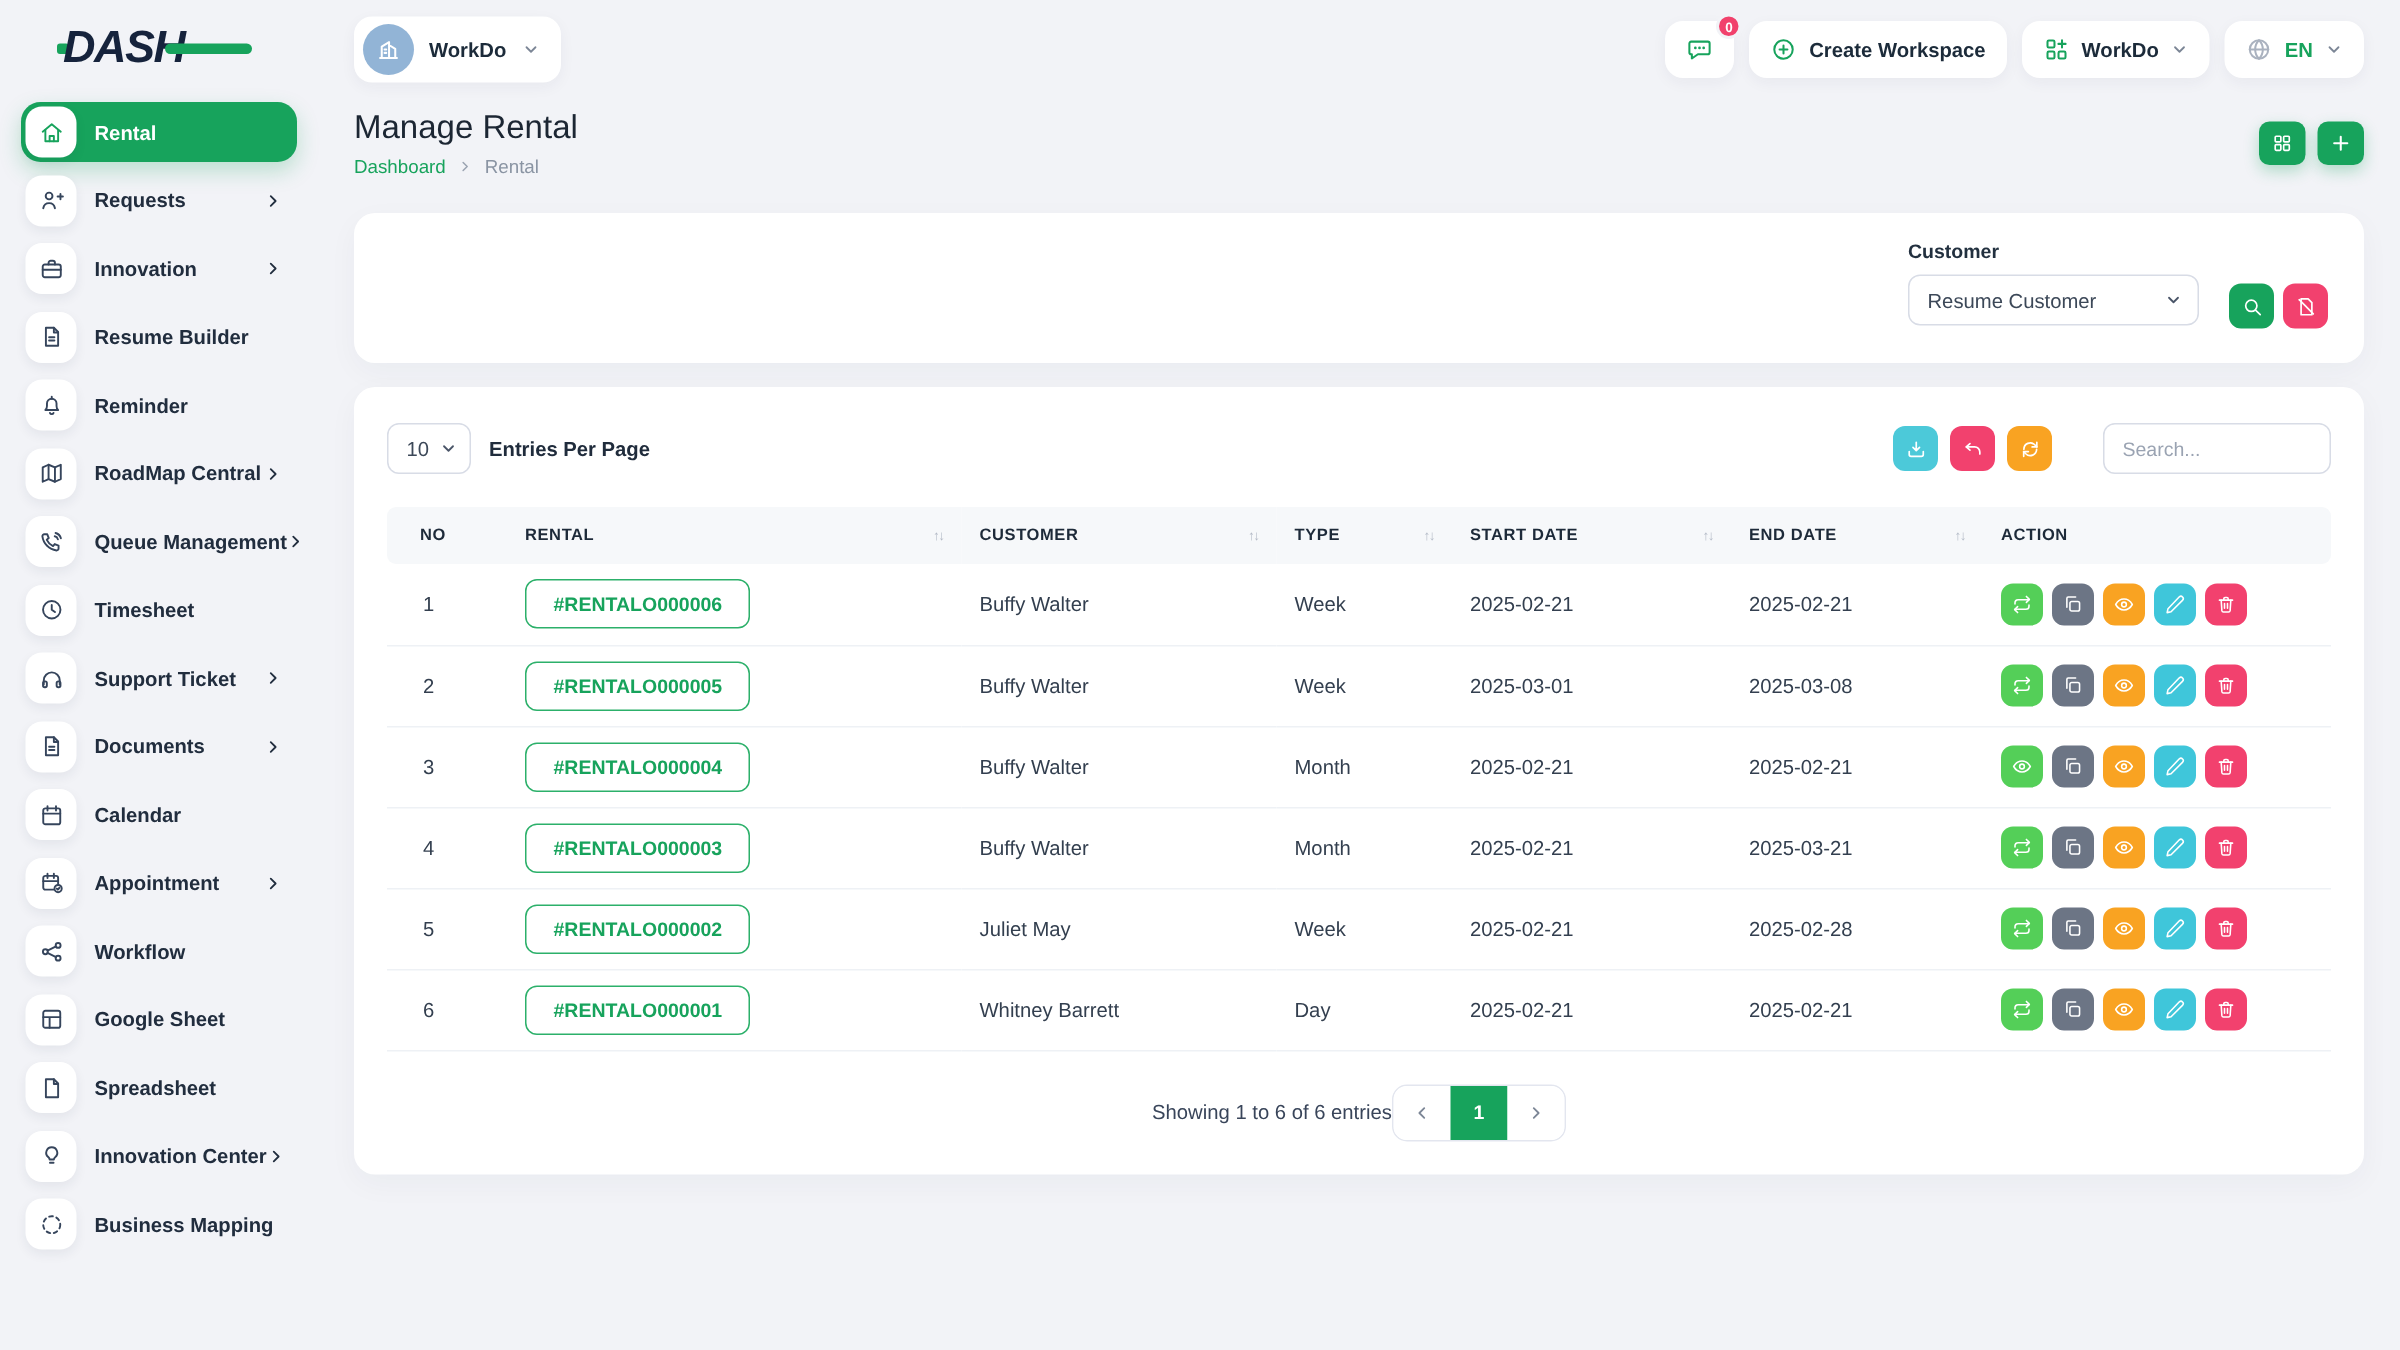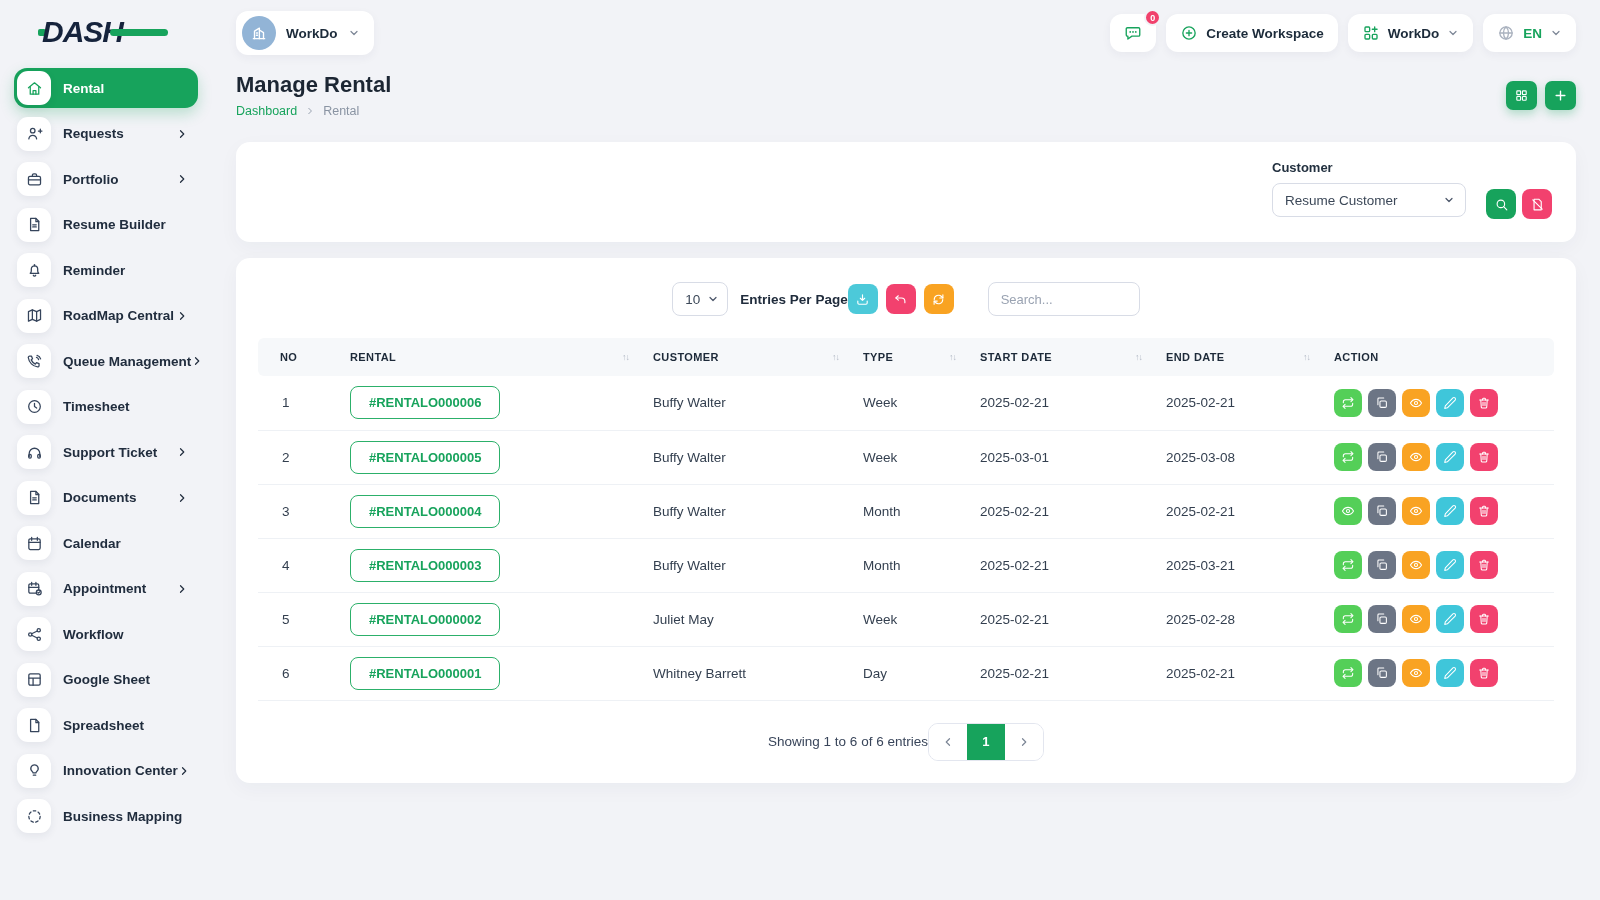--- a/index.html
+++ b/index.html
@@ -39,21 +39,21 @@
   .topbar-right { display:flex; align-items:center; gap:10px; }
   .top-pill { display:flex; align-items:center; gap:8px; background:#fff; border-radius:12px; padding:10px 14px; box-shadow:0 3px 10px rgba(30,45,70,.05); cursor:pointer; position:relative; }
   .top-pill .gicon { display:flex; width:18px; height:18px; color:#17a35c; }
   .top-pill .gicon svg { width:18px; height:18px; }
   .top-pill .grayicon { color:#aab2bf; }
   .badge { position:absolute; top:-5px; right:-5px; min-width:17px; height:17px; border-radius:9px; background:#f1416c; color:#fff; font-size:9px; font-weight:700; display:flex; align-items:center; justify-content:center; border:2px solid #f2f3f7; }
   .lang-code { font-size:13.5px; font-weight:700; color:#17a35c; }
 
   
   .page-head { margin-top:14px; display:flex; align-items:center; justify-content:space-between; }
-  .page-title { font-size:22px; font-weight:700; color:#1c2633; }
+  .page-title { font-size:22px; font-weight:400; color:#1c2633; }
   .breadcrumb { margin-top:6px; display:flex; align-items:center; gap:8px; font-size:12.5px; }
   .bc-link { color:#17a35c; cursor:pointer;text-align:center; }
   .bc-sep { display:flex; width:10px; height:10px; color:#9aa3b1; }
   .bc-sep svg { width:10px; height:10px; }
   .bc-current { color:#8a94a3; }
   .head-actions { display:flex; gap:8px; }
   .sq-btn { width:31px; height:29px; border:none; border-radius:7px; background:#17a35c; color:#fff; display:flex; align-items:center; justify-content:center; cursor:pointer; box-shadow:0 4px 10px rgba(23,163,92,.3); }
   .sq-btn svg { width:15px; height:15px; }
 
   
@@ -68,21 +68,21 @@
   .filter-btns { display:flex; gap:6px; margin-top:29px; }
   .mini-btn { width:30px; height:30px; border:none; border-radius:8px; display:flex; align-items:center; justify-content:center; color:#fff; cursor:pointer; }
   .mini-btn svg { width:15px; height:15px; }
   .btn-green { background:#17a35c; }
   .btn-pink { background:#f2416e; }
   .btn-teal { background:#4cc9d9; }
   .btn-orange { background:#f9a322; }
 
   
   .table-card { margin-top:16px; padding:24px 22px 22px; }
-  .table-toolbar { display:flex; align-items:center; justify-content:center; }
+  .table-toolbar { display:flex; align-items:center; justify-content:space-between; }
   .toolbar-left { display:flex; align-items:center; gap:12px; }
   .entries-select { width:56px; padding:0 8px 0 12px; }
   .entries-label { font-size:13.5px; font-weight:700; color:#202c3c; }
   .toolbar-right { display:flex; align-items:center; gap:8px; }
   .search-input { width:152px; margin-left:26px; }
 
   table { width:100%; border-collapse:collapse; margin-top:22px; }
   thead th { background:#f6f8fa; height:38px; font-size:11px; font-weight:700; letter-spacing:.4px; color:#1d2a39; text-align:left; padding:0 12px; }
   thead th:first-child { padding-left:22px; border-radius:6px 0 0 6px; }
   thead th:last-child { border-radius:0 6px 6px 0; }
@@ -157,21 +157,21 @@
   <div class="side-item">
     <span class="side-icon-box">
             <span style="display: flex;">
               <svg viewBox="0 0 24 24" fill="none" stroke="currentColor" stroke-width="1.8" stroke-linecap="round" stroke-linejoin="round">
                 <rect x="3.5" y="7.5" width="17" height="12" rx="2"></rect>
                 <path d="M9 7.5V6a2 2 0 012-2h2a2 2 0 012 2v1.5"></path>
                 <path d="M3.5 12.5h17"></path>
               </svg>
             </span>
           </span>
-    <span class="side-label">Portfolio</span>
+    <span class="side-label">Innovation</span>
     <span class="side-chevron">
             <span style="display: flex;">
               <svg viewBox="0 0 24 24" fill="none" stroke="currentColor" stroke-width="1.8" stroke-linecap="round" stroke-linejoin="round">
                 <path stroke-width="2.4" d="M9 5.5l6.5 6.5L9 18.5"></path>
               </svg>
             </span>
           </span>
   </div>
 
   <div class="side-item">

